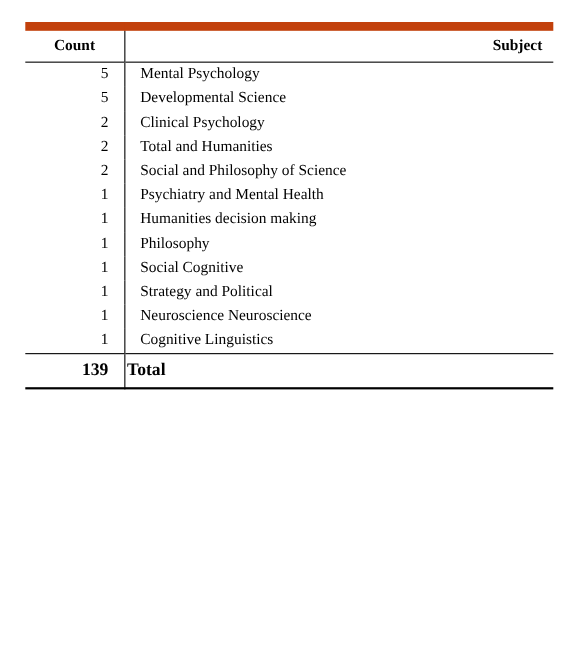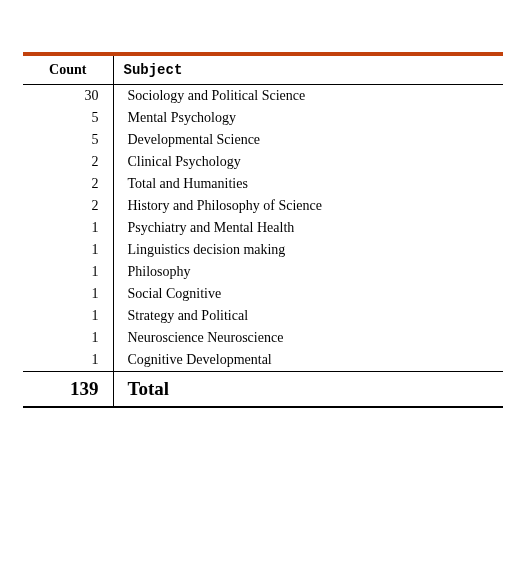--- a/index.html
+++ b/index.html
@@ -20,45 +20,43 @@
       min-height: 588px;
     }
 
     .table-container {
       width: 480px;
     }
 
     table {
       width: 100%;
       border-collapse: collapse;
-      border-top: 4px solid #c2410c;
+      border-top: 8px solid #c2410c;
       border-bottom: 2px solid #000;
-      margin-top: 32px;
     }
 
     thead tr {
       border-bottom: 1.5px solid #000;
     }
 
     thead th {
       padding: 6px 10px;
       text-align: center;
       font-weight: bold;
       font-size: 14px;
     }
 
     thead th.count-col {
       text-align: center;
       width: 90px;
       border-right: 1px solid #000;
     }
 
     thead th.subject-col {
-      text-align: left;
-      font-family: Liberation Mono, monospace;
+      text-align: right;
     }
 
     tbody tr td {
       padding: 3px 10px;
       vertical-align: top;
     }
 
     tbody tr td.count-cell {
       text-align: right;
       width: 90px;
@@ -71,98 +69,94 @@
       padding-left: 14px;
     }
 
     tfoot tr {
       border-top: 1.5px solid #000;
     }
 
     tfoot td {
       padding: 6px 10px;
       font-weight: bold;
-      font-size: 19px;
+      font-size: 16px;
     }
 
     tfoot td.count-cell {
       text-align: right;
       width: 90px;
       border-right: 1px solid #000;
       padding-right: 14px;
     }
 
     tfoot td.subject-cell {
       text-align: left;
-      padding-left: 14px;
+      padding-left: 2px;
     }
   </style>
 </head>
 <body>
 
 <div class="table-container">
   <table>
     <thead>
       <tr>
         <th class="count-col">Count</th>
         <th class="subject-col">Subject</th>
       </tr>
     </thead>
     <tbody id="table-body">
-        <tr>
-          <td class="count-cell">30</td>
-          <td class="subject-cell">Sociology and Political Science</td>
-        </tr>
         <tr>
           <td class="count-cell">5</td>
           <td class="subject-cell">Mental Psychology</td>
         </tr>
         <tr>
           <td class="count-cell">5</td>
           <td class="subject-cell">Developmental Science</td>
         </tr>
         <tr>
           <td class="count-cell">2</td>
           <td class="subject-cell">Clinical Psychology</td>
         </tr>
         <tr>
           <td class="count-cell">2</td>
           <td class="subject-cell">Total and Humanities</td>
         </tr>
         <tr>
           <td class="count-cell">2</td>
-          <td class="subject-cell">History and Philosophy of Science</td>
+          <td class="subject-cell">Social and Philosophy of Science</td>
         </tr>
         <tr>
           <td class="count-cell">1</td>
           <td class="subject-cell">Psychiatry and Mental Health</td>
         </tr>
         <tr>
           <td class="count-cell">1</td>
-          <td class="subject-cell">Linguistics decision making</td>
+          <td class="subject-cell">Humanities decision making</td>
         </tr>
         <tr>
           <td class="count-cell">1</td>
           <td class="subject-cell">Philosophy</td>
         </tr>
         <tr>
           <td class="count-cell">1</td>
           <td class="subject-cell">Social Cognitive</td>
         </tr>
         <tr>
           <td class="count-cell">1</td>
           <td class="subject-cell">Strategy and Political</td>
         </tr>
         <tr>
           <td class="count-cell">1</td>
           <td class="subject-cell">Neuroscience Neuroscience</td>
         </tr>
         <tr>
           <td class="count-cell">1</td>
-          <td class="subject-cell">Cognitive Developmental</td>
+          <td class="subject-cell">Cognitive Linguistics</td>
         </tr>
       </tbody>
     <tfoot>
       <tr>
         <td class="count-cell">139</td>
         <td class="subject-cell">Total</td>
       </tr>
     </tfoot>
   </table>
 </div>

